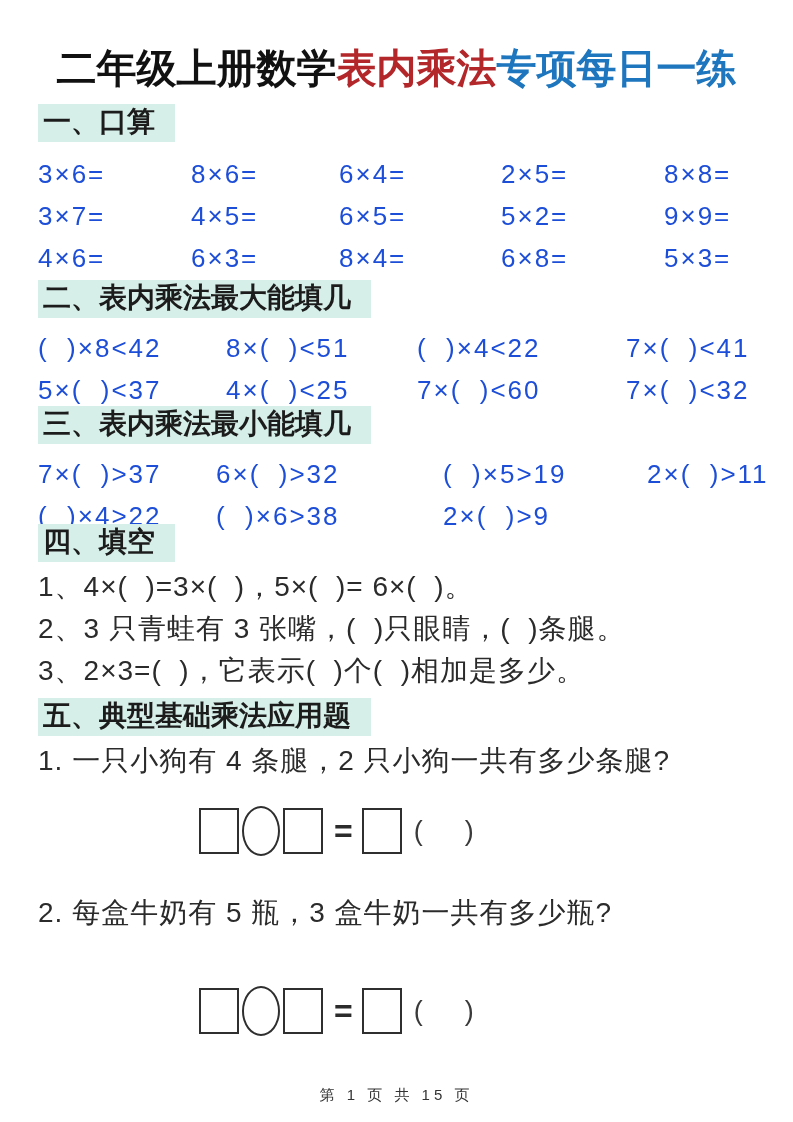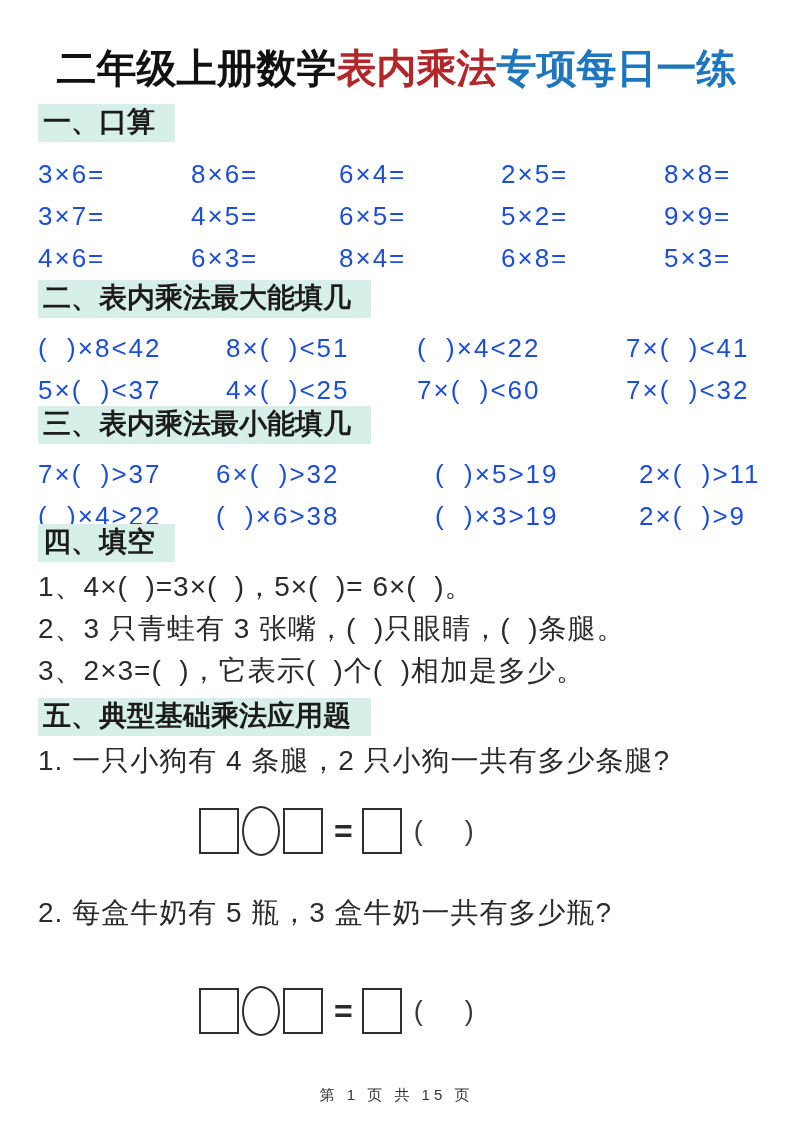--- a/index.html
+++ b/index.html
@@ -53,21 +53,21 @@
   .oral .cell:nth-child(2) { width: 148px; }
   .oral .cell:nth-child(3) { width: 162px; }
   .oral .cell:nth-child(4) { width: 163px; }
 
   .maxr .cell:nth-child(1) { width: 188px; }
   .maxr .cell:nth-child(2) { width: 191px; }
   .maxr .cell:nth-child(3) { width: 209px; }
 
   .minr .cell:nth-child(1) { width: 178px; }
   .minr .cell:nth-child(2) { width: 219px; }
-  .minr .cell:nth-child(3) { width: 204px; }
+  .minr .cell:nth-child(3) { width: 204px; margin-left: 8px; }
 
   .textline {
     height: 42px;
     display: flex;
     align-items: center;
     padding-left: 38px;
     font-size: 28px;
     letter-spacing: 1px;
     white-space: pre;
     color: #2b2b2b;
@@ -181,21 +181,20 @@
   </div>
   <div class="row minr mt4">
     <span class="cell">7×(  )&gt;37</span>
     <span class="cell">6×(  )&gt;32</span>
     <span class="cell">(  )×5&gt;19</span>
     <span class="cell">2×(  )&gt;11</span>
   </div>
   <div class="row minr">
     <span class="cell">(  )×4&gt;22</span>
     <span class="cell">(  )×6&gt;38</span>
-    <span class="cell">(  )×3&gt;19</span>
     <span class="cell">2×(  )&gt;9</span>
   </div>
 
   <div class="heading-wrap mtn8">
     <span class="heading">四、填空</span>
   </div>
   <div class="textline mt4">1、4×(  )=3×(  )，5×(  )= 6×(  )。</div>
   <div class="textline">2、3 只青蛙有 3 张嘴，(  )只眼睛，(  )条腿。</div>
   <div class="textline">3、2×3=(  )，它表示(  )个(  )相加是多少。</div>
 

